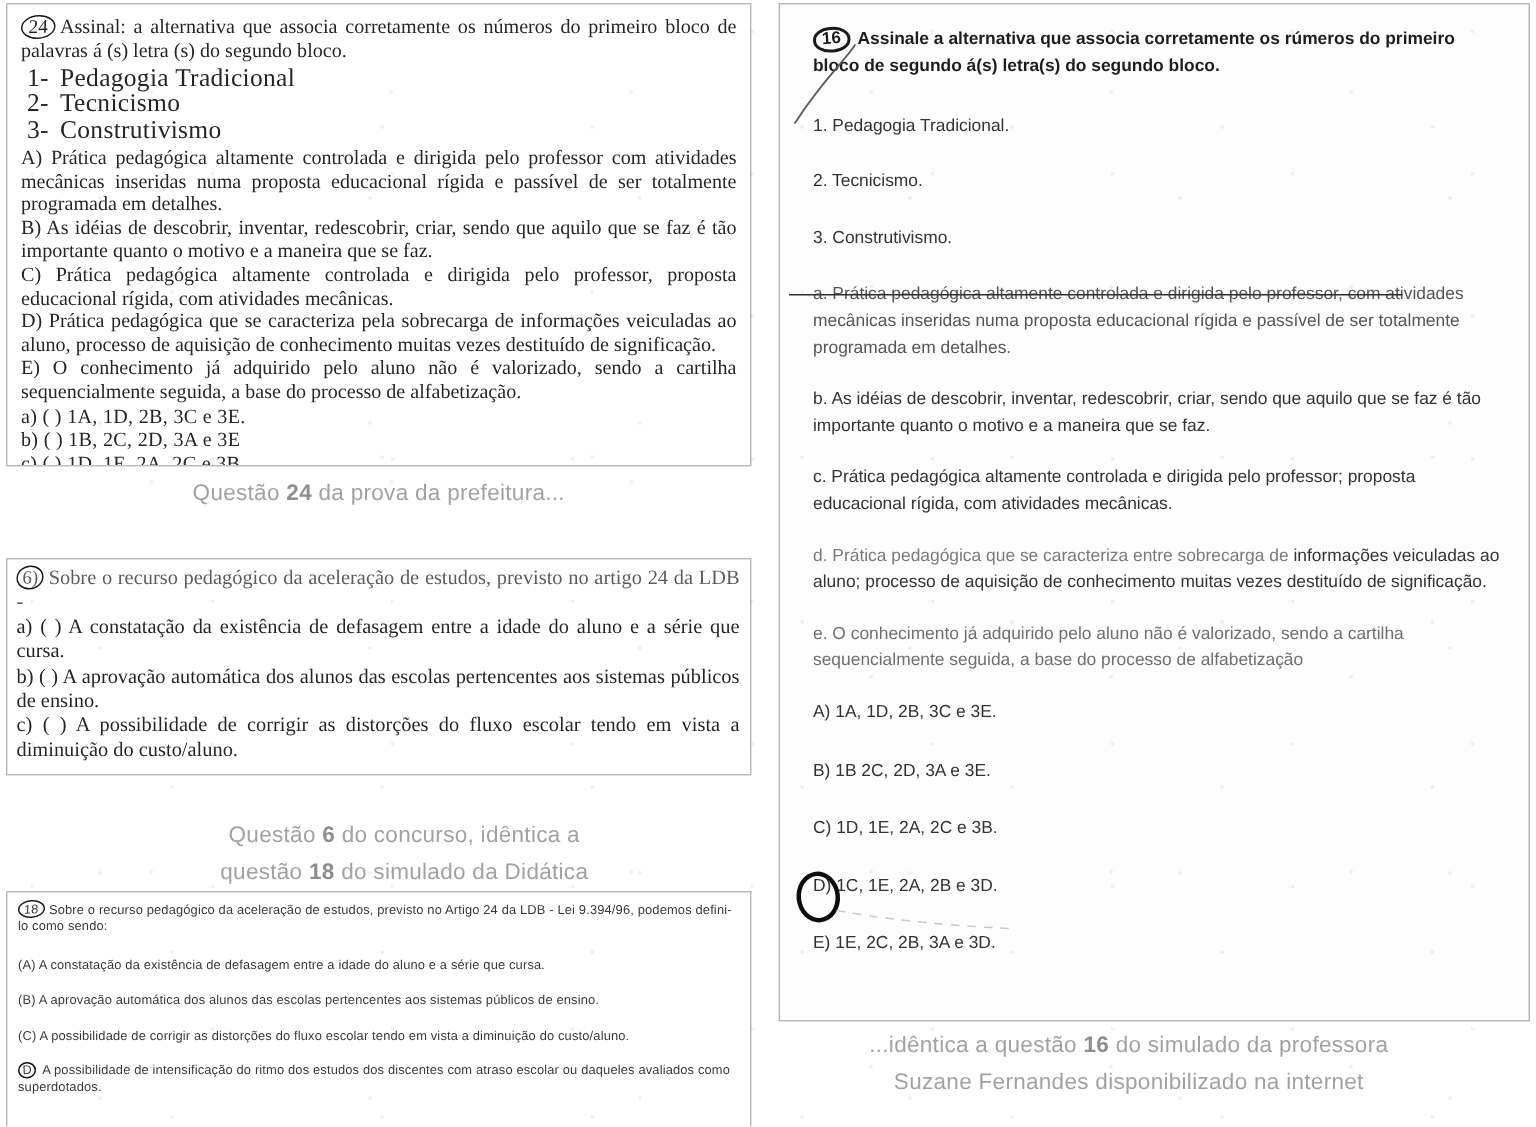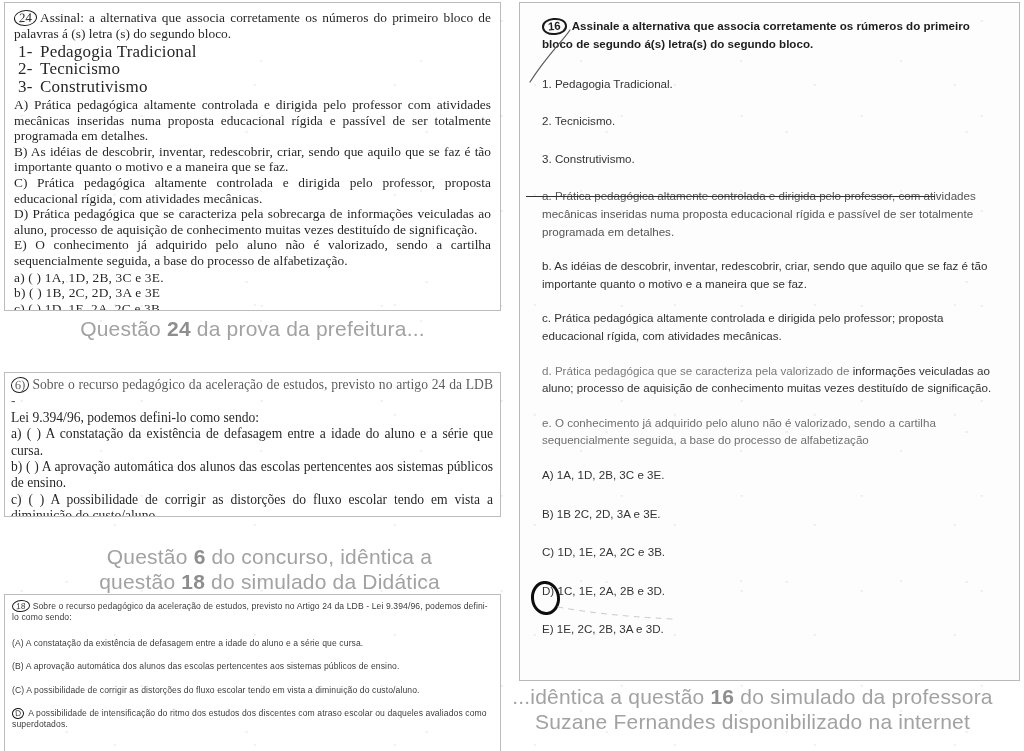--- a/index.html
+++ b/index.html
@@ -24,21 +24,21 @@
   .scan-box.fuzzy{
     filter:blur(.22px) contrast(1.06);
   }
 
   
   .caption{
     position:absolute;
     text-align:center;
     font-family:"Liberation Sans", sans-serif;
     color:#a2a2a2;
-    font-size:21px;
+    font-size:15px;
     line-height:25px;
     letter-spacing:.2px;
   }
   .caption b{color:#8e8e8e;font-weight:bold;}
 
   
   #box-q24{left:4px;top:2px;width:497px;height:309px;}
   #box-q24 .body{
     padding:7px 9px 0 9px;
     font-size:13.4px;
@@ -190,21 +190,20 @@
 
   <div class="caption" id="cap1" style="left:4px;top:316px;width:497px;">
     <span>Questão </span><b>24</b><span> da prova da prefeitura...</span>
   </div>
 
   <div class="scan-box fuzzy" id="box-q6">
     <div class="body">
       <div class="faded">
         <span class="numcircle sm">6)</span><span>Sobre o recurso pedagógico da aceleração de estudos, previsto no artigo 24 da LDB -</span>
       </div>
-      <div>Lei 9.394/96, podemos defini-lo como sendo:</div>
       <div>a) (   ) A constatação da existência de defasagem entre a idade do aluno e a série que cursa.</div>
       <div>b) (   ) A aprovação automática dos alunos das escolas pertencentes aos sistemas públicos de ensino.</div>
       <div>c) (   ) A possibilidade de corrigir as distorções do fluxo escolar tendo em vista a diminuição do custo/aluno.</div>
 
     </div>
   </div>
 
   <div class="caption" id="cap2" style="left:21px;top:544px;width:497px;">
     <div>
       <span>Questão </span><b>6</b><span> do concurso, idêntica a</span>
@@ -253,21 +252,21 @@
       </p>
       <p>
         <span>b. As idéias de descobrir, inventar, redescobrir, criar, sendo que aquilo</span>
         <span>que se faz é tão importante quanto o motivo e a maneira que se faz.</span>
       </p>
       <p>
         <span>c. Prática pedagógica altamente controlada e dirigida pelo professor;</span>
         <span>proposta educacional rígida, com atividades mecânicas.</span>
       </p>
       <p>
-        <span class="faintline" style="color:#7a7a7a;filter:blur(.5px);">d. Prática pedagógica que se caracteriza pela valorizado de</span>
+        <span class="faintline" style="color:#7a7a7a;filter:blur(.5px);">d. Prática pedagógica que se caracteriza entre sobrecarga de</span>
         <span>informações veiculadas ao aluno; processo de aquisição de conhecimento muitas vezes destituído de significação.</span>
       </p>
       <p class="faint">
         <span>e. O conhecimento já adquirido pelo aluno não é valorizado, sendo a</span>
         <span>cartilha sequencialmente seguida, a base do processo de alfabetização</span>
       </p>
 
       <p class="answers">
         <span>A)</span>
         <span>1A, 1D, 2B, 3C e 3E.</span>

